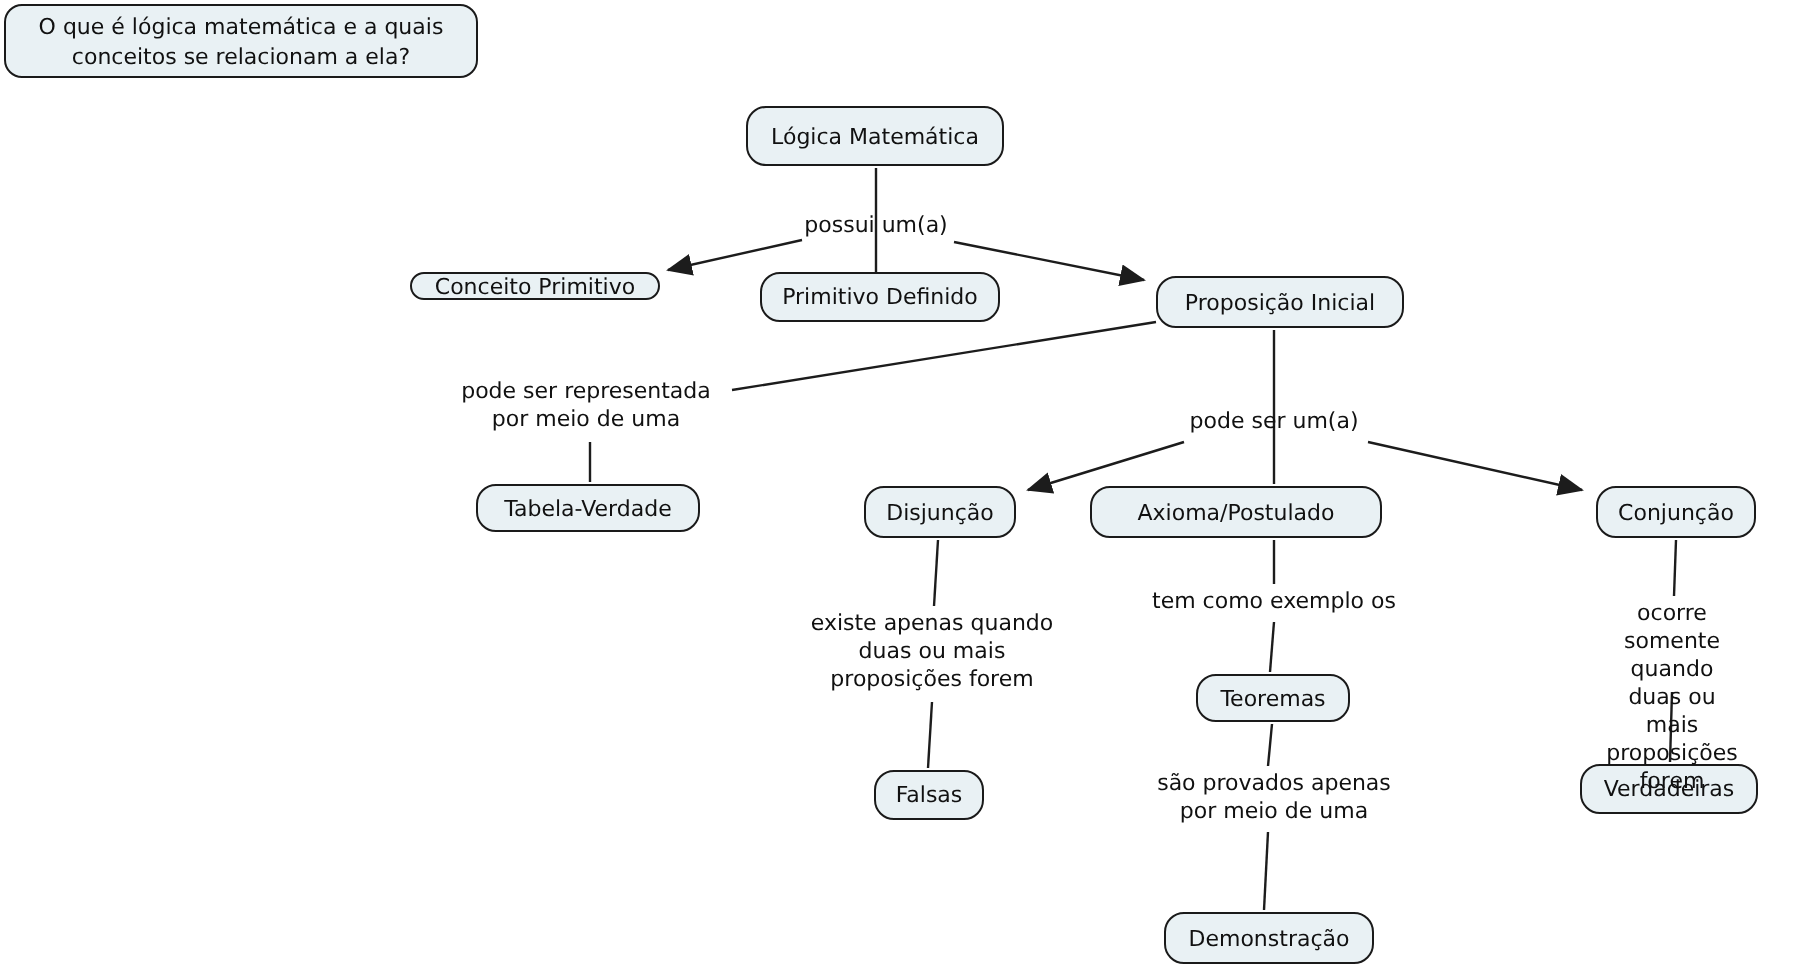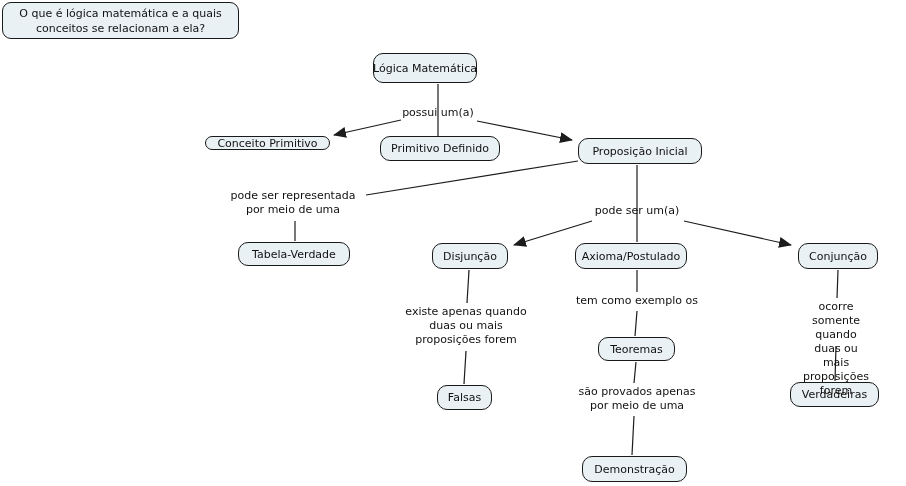--- a/index.html
+++ b/index.html
@@ -48,27 +48,27 @@
   .link-label {
     position: absolute;
     transform: translateX(-50%);
     font-size: 11px;
     color: #111111;
     text-align: center;
     line-height: 14px;
     white-space: pre-line;
   }
   
-  .n-logica   { left: 373px; top: 53px;  width: 104px; height: 30px; }
+  .n-logica   { left: 373px; top: 53px;  width: 129px; height: 30px; }
   .n-cprim    { left: 205px; top: 136px; width: 125px; height: 14px; }
   .n-cdef     { left: 380px; top: 136px; width: 120px; height: 25px; }
   .n-prop     { left: 578px; top: 138px; width: 124px; height: 26px; }
   .n-tabela   { left: 238px; top: 242px; width: 112px; height: 24px; }
   .n-disj     { left: 432px; top: 243px; width: 76px;  height: 26px; }
-  .n-axioma   { left: 575px; top: 243px; width: 112px; height: 26px; }
+  .n-axioma   { left: 545px; top: 243px; width: 146px; height: 26px; }
   .n-conj     { left: 798px; top: 243px; width: 80px;  height: 26px; text-align: right; }
   .n-falsas   { left: 437px; top: 385px; width: 55px;  height: 25px; }
   .n-teoremas { left: 598px; top: 337px; width: 77px;  height: 24px; }
   .n-verd     { left: 790px; top: 382px; width: 89px;  height: 25px; }
   .n-demo     { left: 582px; top: 456px; width: 105px; height: 26px; }
   .n-question { left: 2px;   top: 2px;   width: 237px; height: 37px; }
   
   .l-possui       { left: 438px; top: 106px; }
   .l-representada { left: 293px; top: 189px; }
   .l-podeser      { left: 637px; top: 204px; }

